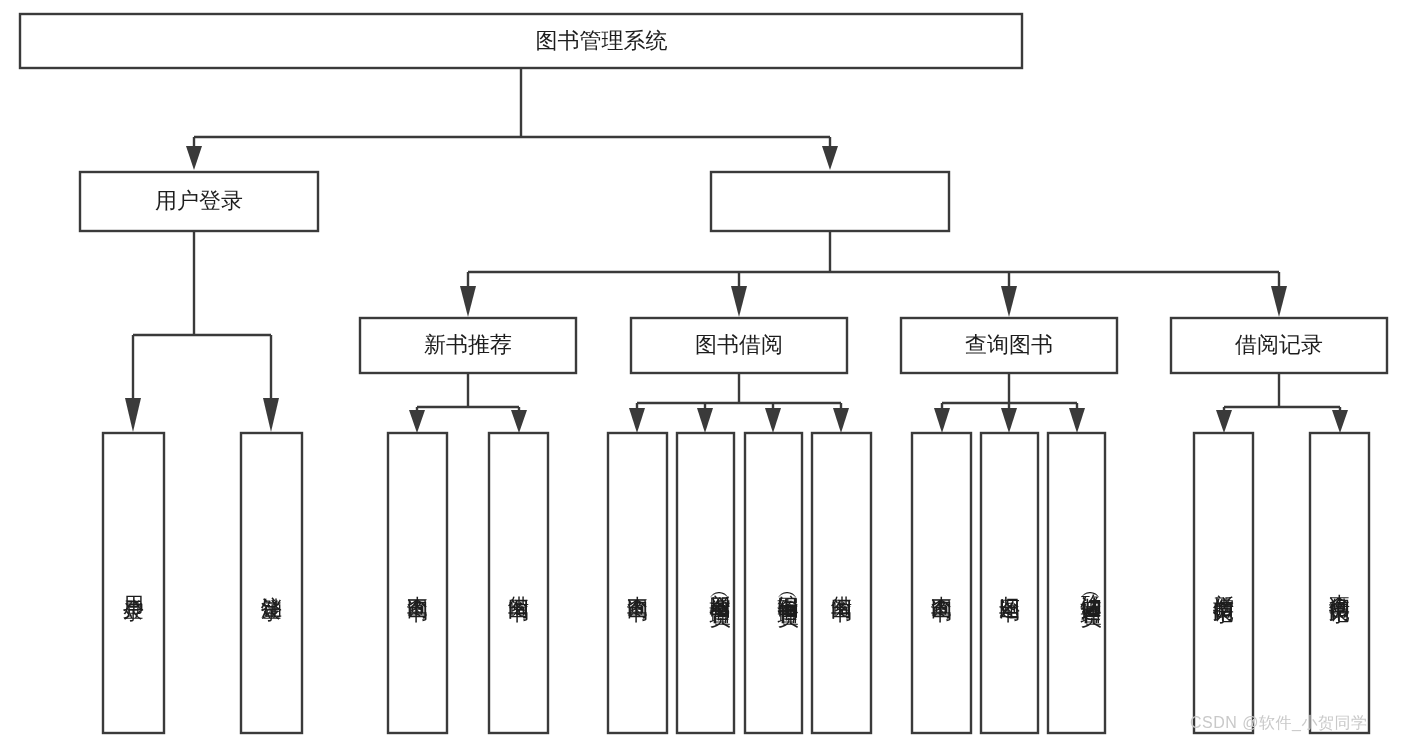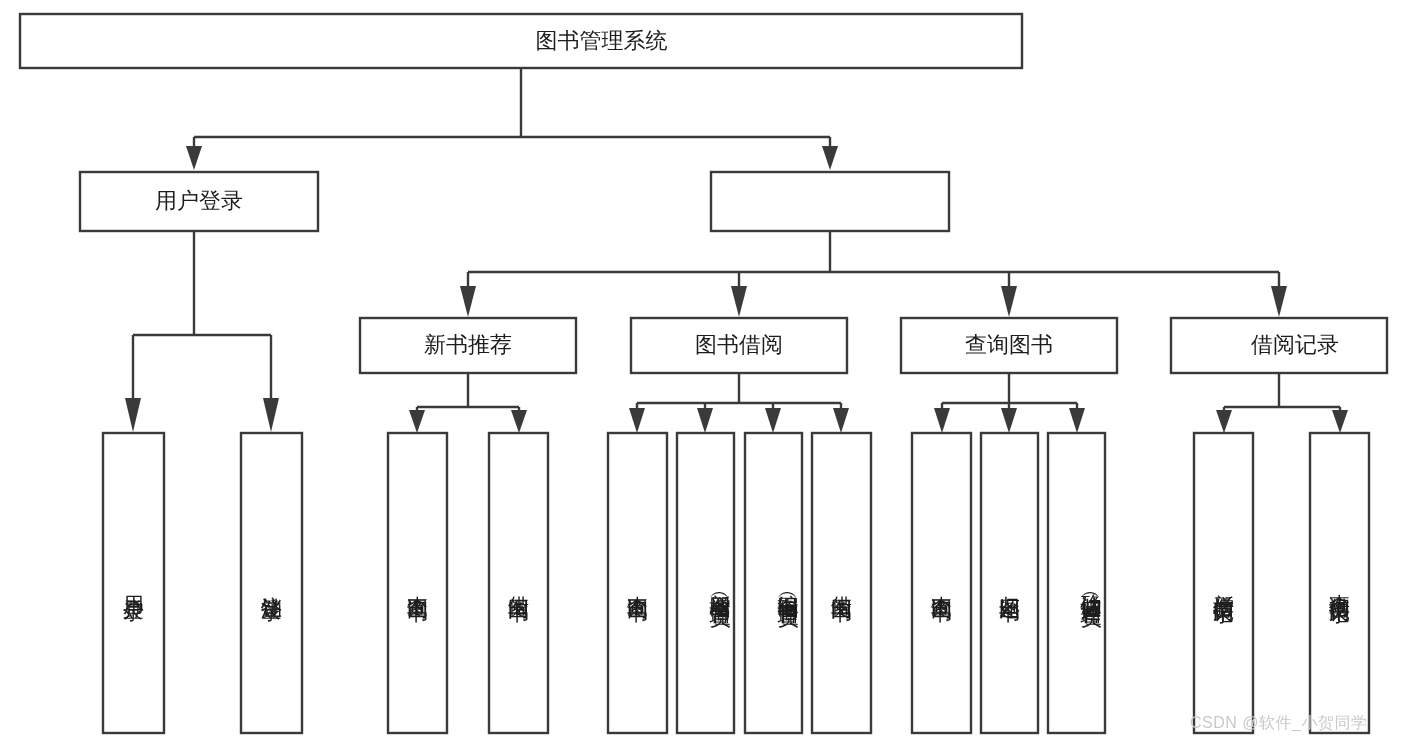--- a/index.html
+++ b/index.html
@@ -190,21 +190,21 @@
     <rect class="node-box" x="1310" y="433" width="59" height="300"></rect>
   </svg>
 
   <div class="node-label horizontal" style="left:20px; top:14px; width:1163px; height:54px;">图书管理系统</div>
 
   <div class="node-label horizontal" style="left:80px; top:172px; width:238px; height:59px;">用户登录</div>
 
   <div class="node-label horizontal" style="left:360px; top:318px; width:216px; height:55px;">新书推荐</div>
   <div class="node-label horizontal" style="left:631px; top:318px; width:216px; height:55px;border-radius:25px;">图书借阅</div>
   <div class="node-label horizontal" style="left:901px; top:318px; width:216px; height:55px;">查询图书</div>
-  <div class="node-label horizontal" style="left:1171px; top:318px; width:216px; height:55px;margin-left:16px;">借阅记录</div>
+  <div class="node-label horizontal" style="left:1171px; top:318px; width:216px; height:55px;">借阅记录</div>
 
   <div class="node-label vertical centered" style="left:103px; top:433px; width:61px; height:300px;">用户登录</div>
   <div class="node-label vertical centered" style="left:241px; top:433px; width:61px; height:300px;">注销登录</div>
 
   <div class="node-label vertical centered" style="left:388px; top:433px; width:59px; height:300px;">查询图书</div>
   <div class="node-label vertical centered" style="left:489px; top:433px; width:59px; height:300px;">借阅图书</div>
 
   <div class="node-label vertical centered" style="left:608px; top:433px; width:59px; height:300px;">查询图书</div>
   <div class="node-label vertical" style="left:677px; top:433px; width:57px; height:300px;">新增图书（管理员）</div>
   <div class="node-label vertical" style="left:745px; top:433px; width:57px; height:300px;">编辑图书（管理员）</div>

